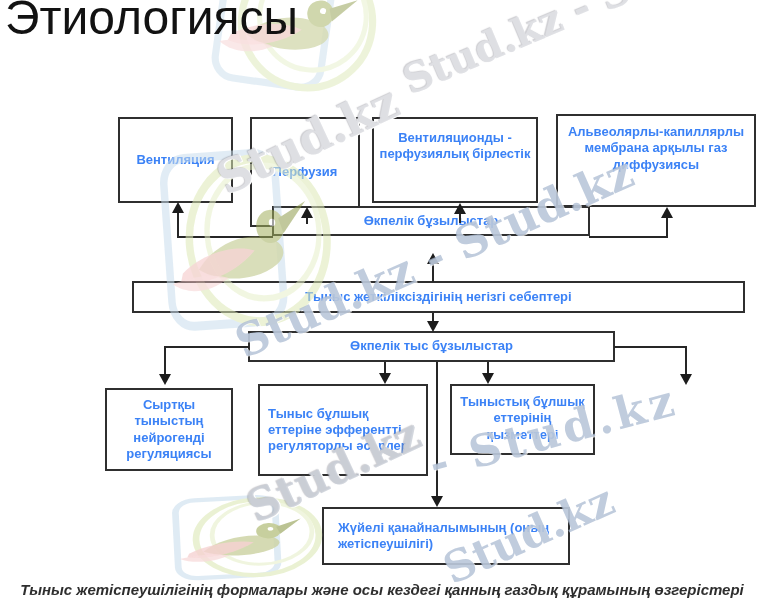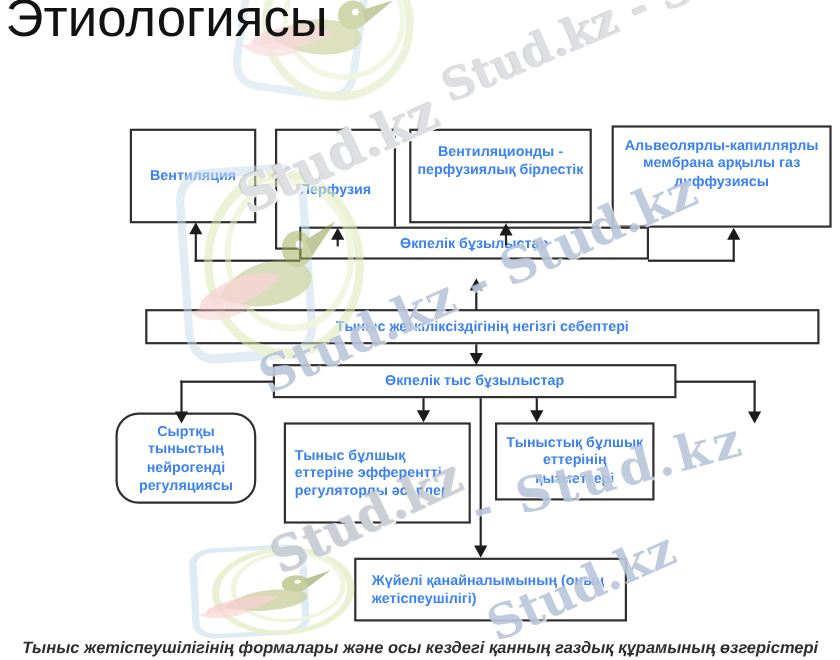--- a/index.html
+++ b/index.html
@@ -30,21 +30,21 @@
   .t-l{align-items:flex-start;justify-content:flex-start;text-align:center;}
   .m-l{align-items:center;justify-content:flex-start;text-align:left;}
 
   .b1{left:118px;top:117px;width:115px;height:86px;}
   .b2{left:250px;top:117px;width:110px;height:110px;}
   .b3{left:372px;top:117px;width:166px;height:86px;padding-top:11px;}
   .b4{left:556px;top:114px;width:200px;height:93px;padding:8px 9px;}
   .b5{left:272px;top:206px;width:318px;height:30px;}
   .b6{left:132px;top:281px;width:613px;height:32px;}
   .b7{left:248px;top:331px;width:367px;height:31px;}
-  .b8{left:105px;top:375px;width:128px;height:83px;padding:7px 8px;border-radius:21px;}
+  .b8{left:105px;top:388px;width:128px;height:83px;padding:7px 8px;}
   .b9{left:258px;top:384px;width:170px;height:92px;padding:0 8px;}
   .b10{left:450px;top:384px;width:145px;height:71px;padding:8px;}
   .b11{left:618px;top:384px;width:140px;height:86px;padding:0 7px;font-size:12.5px;}
   .b12{left:322px;top:507px;width:248px;height:58px;padding:0 14px;}
 
   
   .ln{position:absolute;z-index:2;background:#262626;}
   .ah{position:absolute;z-index:2;width:0;height:0;border-left:6px solid transparent;border-right:6px solid transparent;}
   .ah-up{border-bottom:11px solid #1c1c1c;}
   .ah-down{border-top:11px solid #1c1c1c;}

